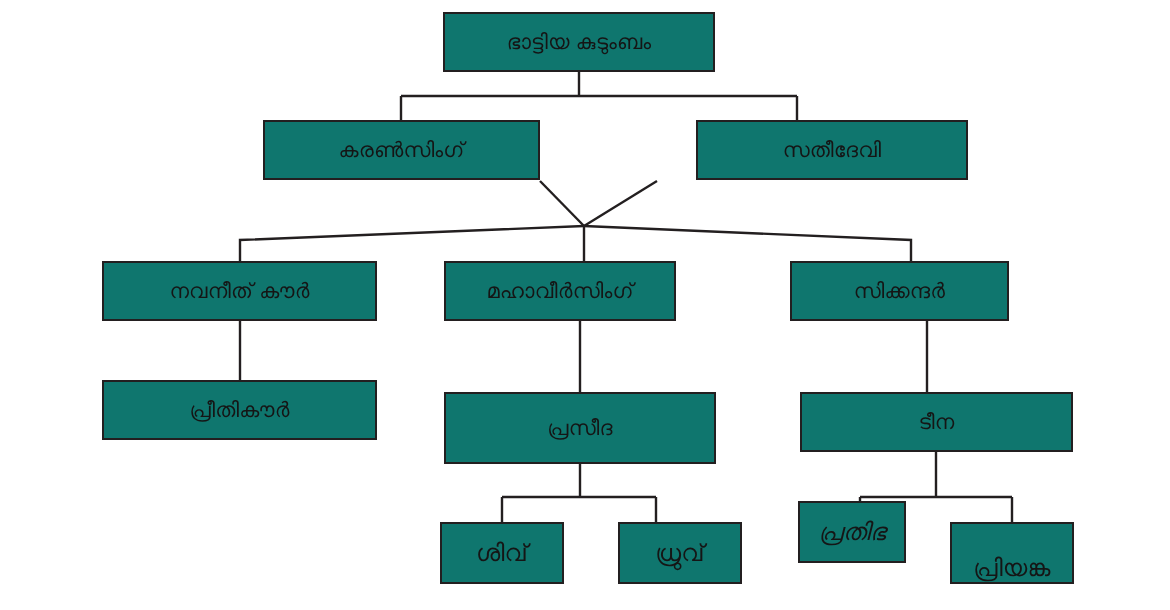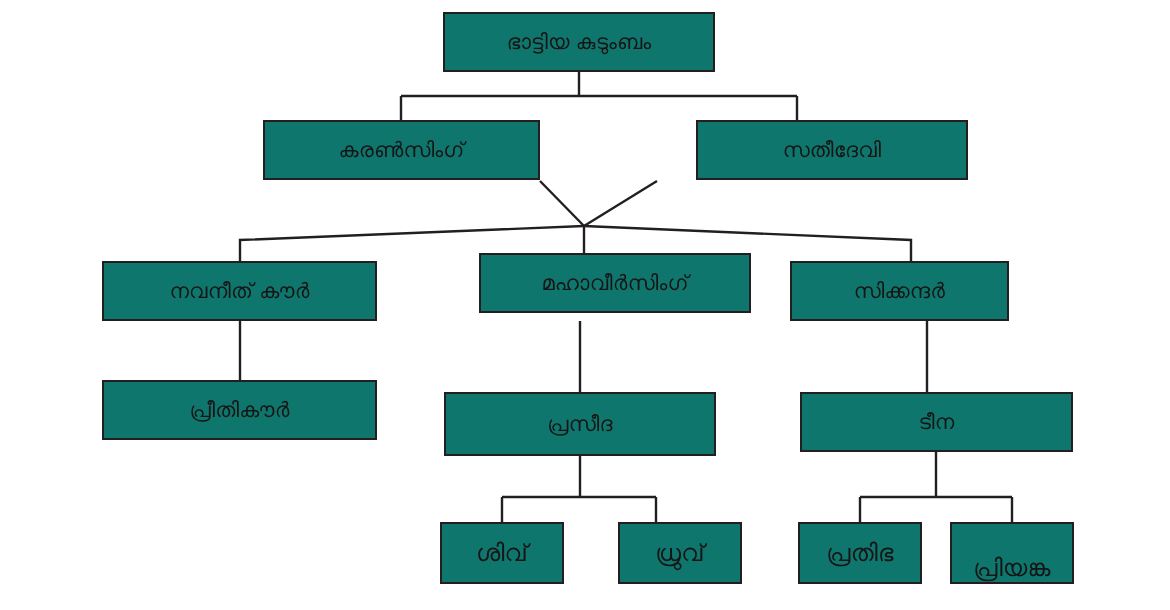--- a/index.html
+++ b/index.html
@@ -84,43 +84,43 @@
   <div class="node-box" style="left:263px; top:120px; width:277px; height:60px;align-items:center;">
     <span class="node-label">കരൺസിംഗ്</span>
   </div>
   <div class="node-box" style="left:657px; top:120px; width:272px; height:60px;margin-left:39px;">
     <span class="node-label">സതീദേവി</span>
   </div>
 
   <div class="node-box" style="left:102px; top:261px; width:275px; height:60px;">
     <span class="node-label">നവനീത് കൗർ</span>
   </div>
-  <div class="node-box" style="left:444px; top:253px; width:272px; height:60px;margin-left:35px;">
+  <div class="node-box" style="left:444px; top:261px; width:232px; height:60px;">
     <span class="node-label">മഹാവീർസിംഗ്</span>
   </div>
   <div class="node-box" style="left:790px; top:261px; width:219px; height:60px;">
     <span class="node-label">സിക്കന്ദർ</span>
   </div>
 
   <div class="node-box" style="left:102px; top:380px; width:275px; height:60px;">
     <span class="node-label">പ്രീതികൗർ</span>
   </div>
-  <div class="node-box" style="left:444px; top:392px; width:272px; height:64px;">
+  <div class="node-box" style="left:444px; top:392px; width:272px; height:72px;">
     <span class="node-label">പ്രസീദ</span>
   </div>
   <div class="node-box" style="left:800px; top:392px; width:273px; height:60px;align-items:center;">
     <span class="node-label">ടീന</span>
   </div>
 
   <div class="node-box small" style="left:440px; top:522px; width:124px; height:62px;">
     <span class="node-label">ശിവ്</span>
   </div>
   <div class="node-box small" style="left:594px; top:522px; width:124px; height:62px;margin-left:24px;">
     <span class="node-label">ധ്രുവ്</span>
   </div>
-  <div class="node-box small" style="left:798px; top:522px; width:124px; height:62px;">
+  <div class="node-box small" style="left:798px; top:501px; width:108px; height:62px;font-style:italic;">
     <span class="node-label">പ്രതിഭ</span>
   </div>
   <div class="node-box small" style="left:950px; top:522px; width:124px; height:62px;align-items:flex-end;">
     <span class="node-label">പ്രിയങ്ക</span>
   </div>
 
 </div>
 
 </body></html>

